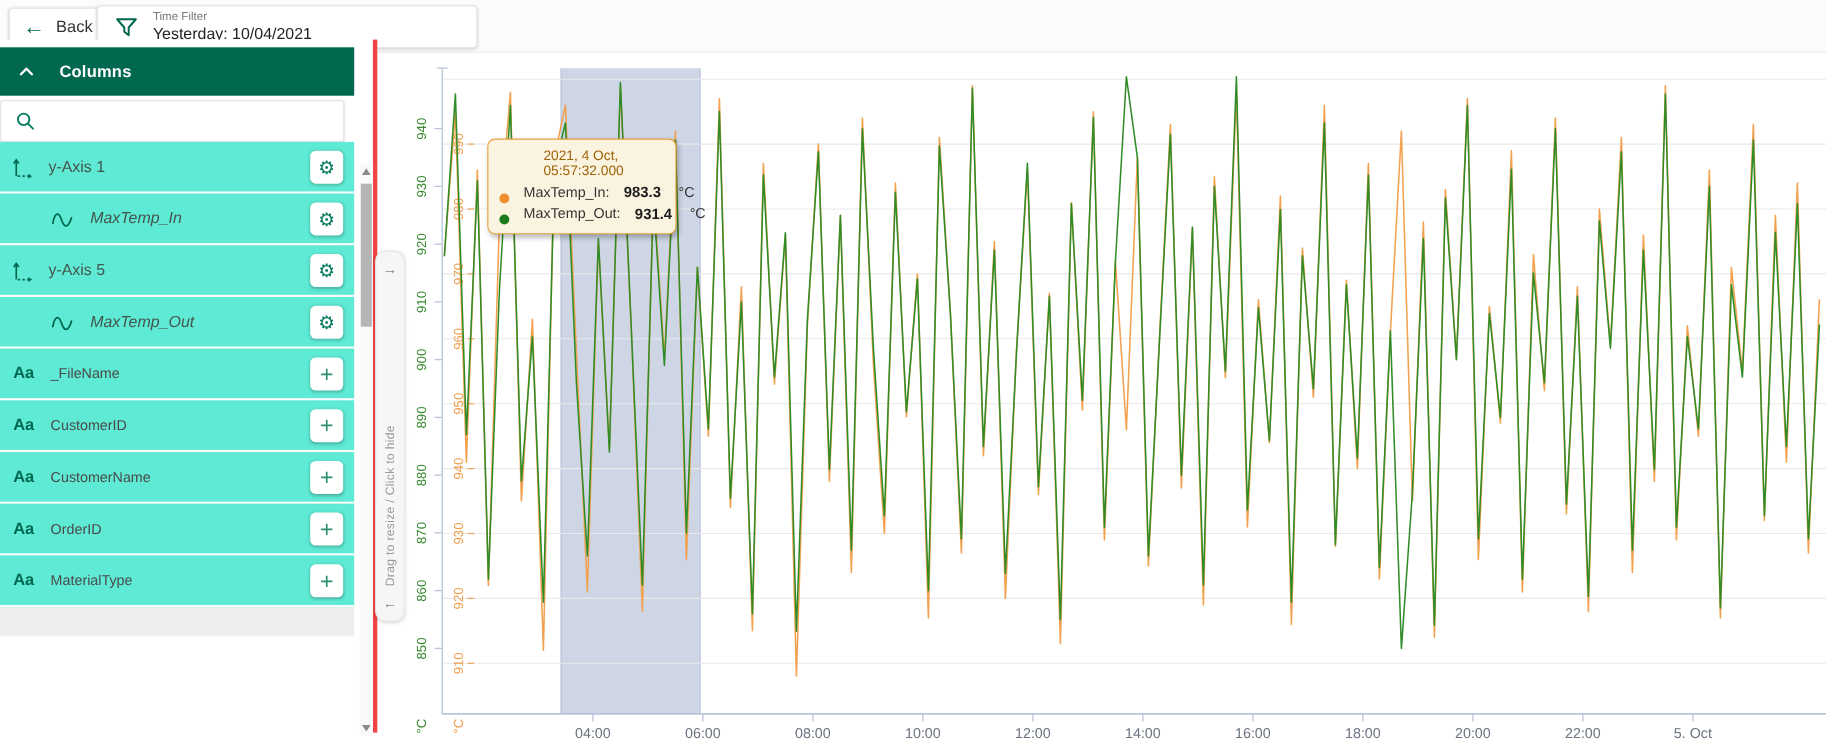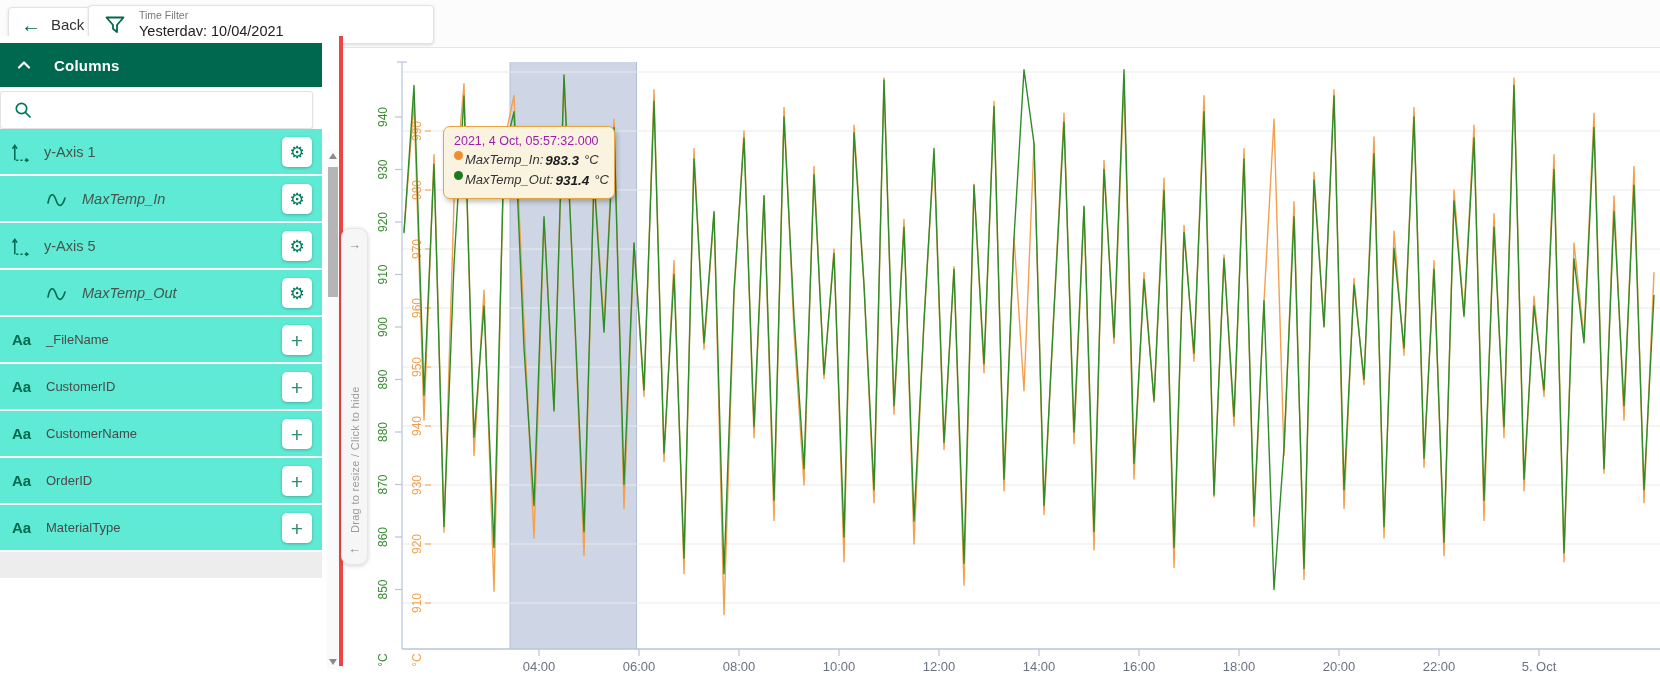--- a/index.html
+++ b/index.html
@@ -68,22 +68,22 @@
                   align-items:center; cursor:col-resize; z-index:5; }
   .divider-arrow { color:#8a8a8a; font-size:13px; margin:8px 0; }
   .divider-label { flex:1; display:flex; align-items:center; writing-mode:vertical-rl;
                    transform:rotate(180deg); color:#9a9a9a; font-size:11px; letter-spacing:.3px; }
 
   
   .chart-wrap { position:absolute; left:345px; top:48px; width:1315px; height:630px; background:#fff; }
   .tooltip { position:absolute; left:98px; top:78px; width:172px; background:#faf3df;
              border:1.5px solid #e8a43c; border-radius:7px; box-shadow:2px 3px 5px rgba(0,0,0,.25);
              padding:7px 10px 8px 10px; z-index:6; }
-  .tt-time { font-size:12.5px; color:#a21caf; margin-bottom:3px; }
-  .tt-row { display:flex; align-items:flex-start; gap:2px; font-size:13px; color:#333; line-height:1.45;font-style:italic; }
+  .tt-time { font-size:12.5px; color:#a16207; margin-bottom:3px;margin-left:40px; }
+  .tt-row { display:flex; align-items:flex-end; gap:13px; font-size:13px; color:#333; line-height:1.45; }
   .tt-dot { width:9px; height:9px; border-radius:50%; flex:none; }
   .tt-val { font-weight:bold; font-size:13.5px; color:#1c1c1c; }
   .tt-unit { margin-left:3px; }
 </style>
 </head>
 <body>
 
 <div class="topbar">
   <div class="card back-card">
     <span class="back-arrow">←</span>

